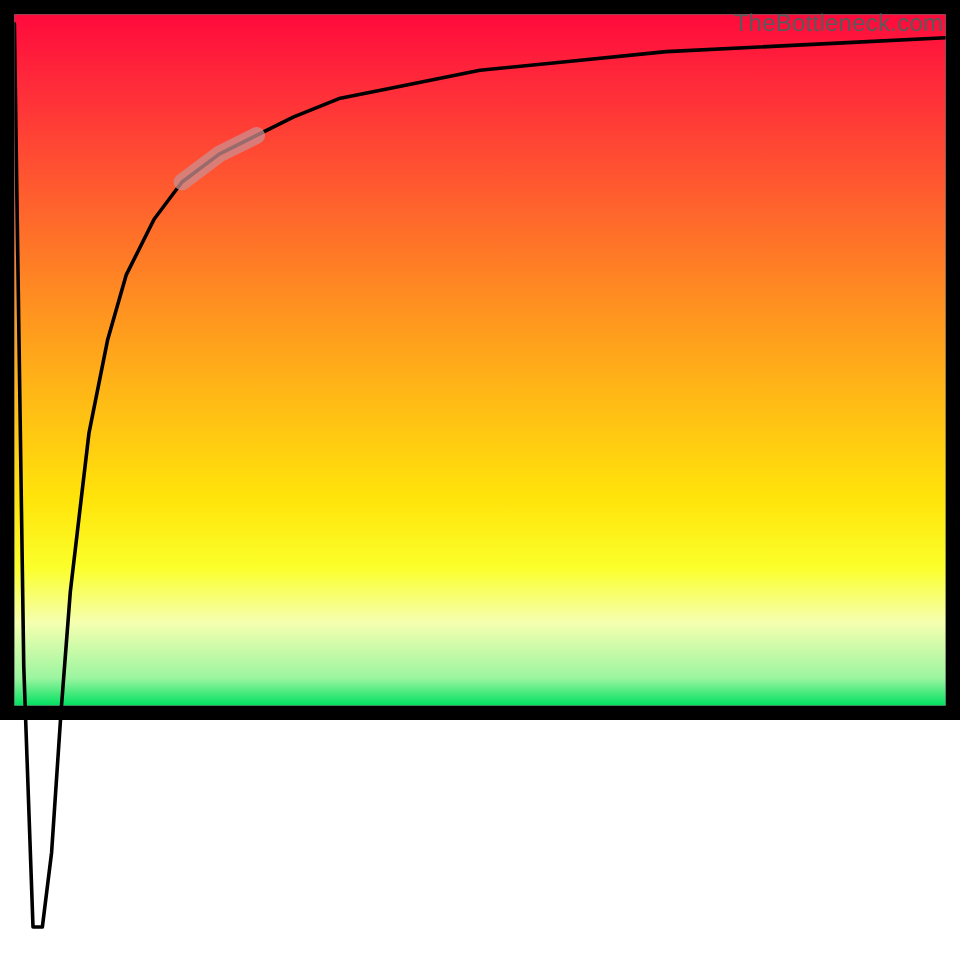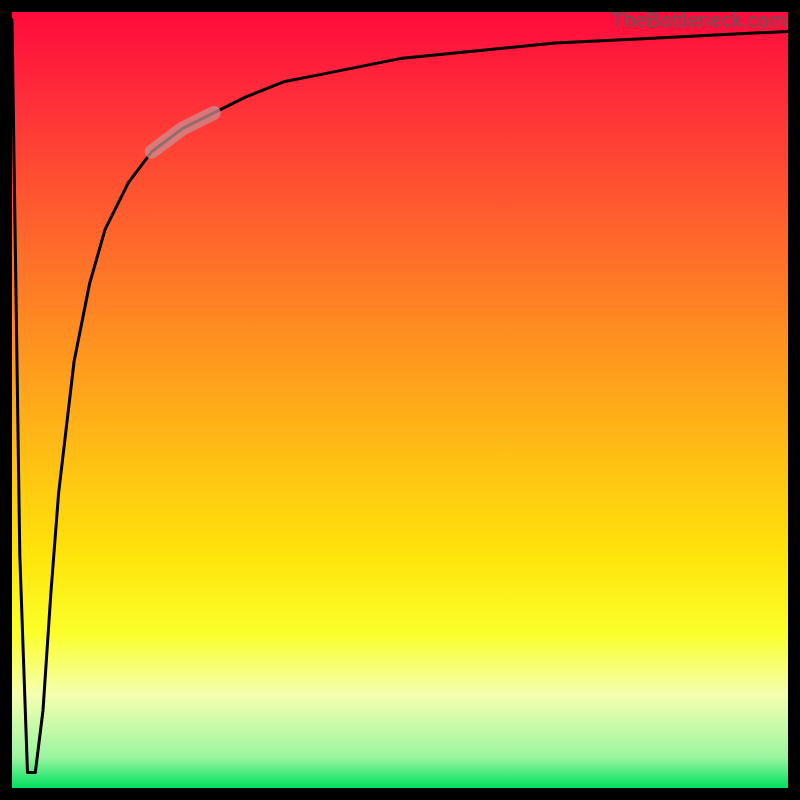--- a/index.html
+++ b/index.html
@@ -8,21 +8,21 @@
     width: 800px;
     height: 800px;
     background: #ffffff;
     font-family: Arial, Helvetica, sans-serif;
   }
   .frame {
     position: absolute;
     left: 0;
     top: 0;
     width: 800px;
-    height: 800px;
+    height: 600px;
     box-sizing: border-box;
     border: 12px solid #000000;
     
     background: linear-gradient(
       to bottom,
       #ff0a3c 0%,
       #ff2a3a 10%,
       #ff5a2f 25%,
       #ff8a22 40%,
       #ffb816 55%,

